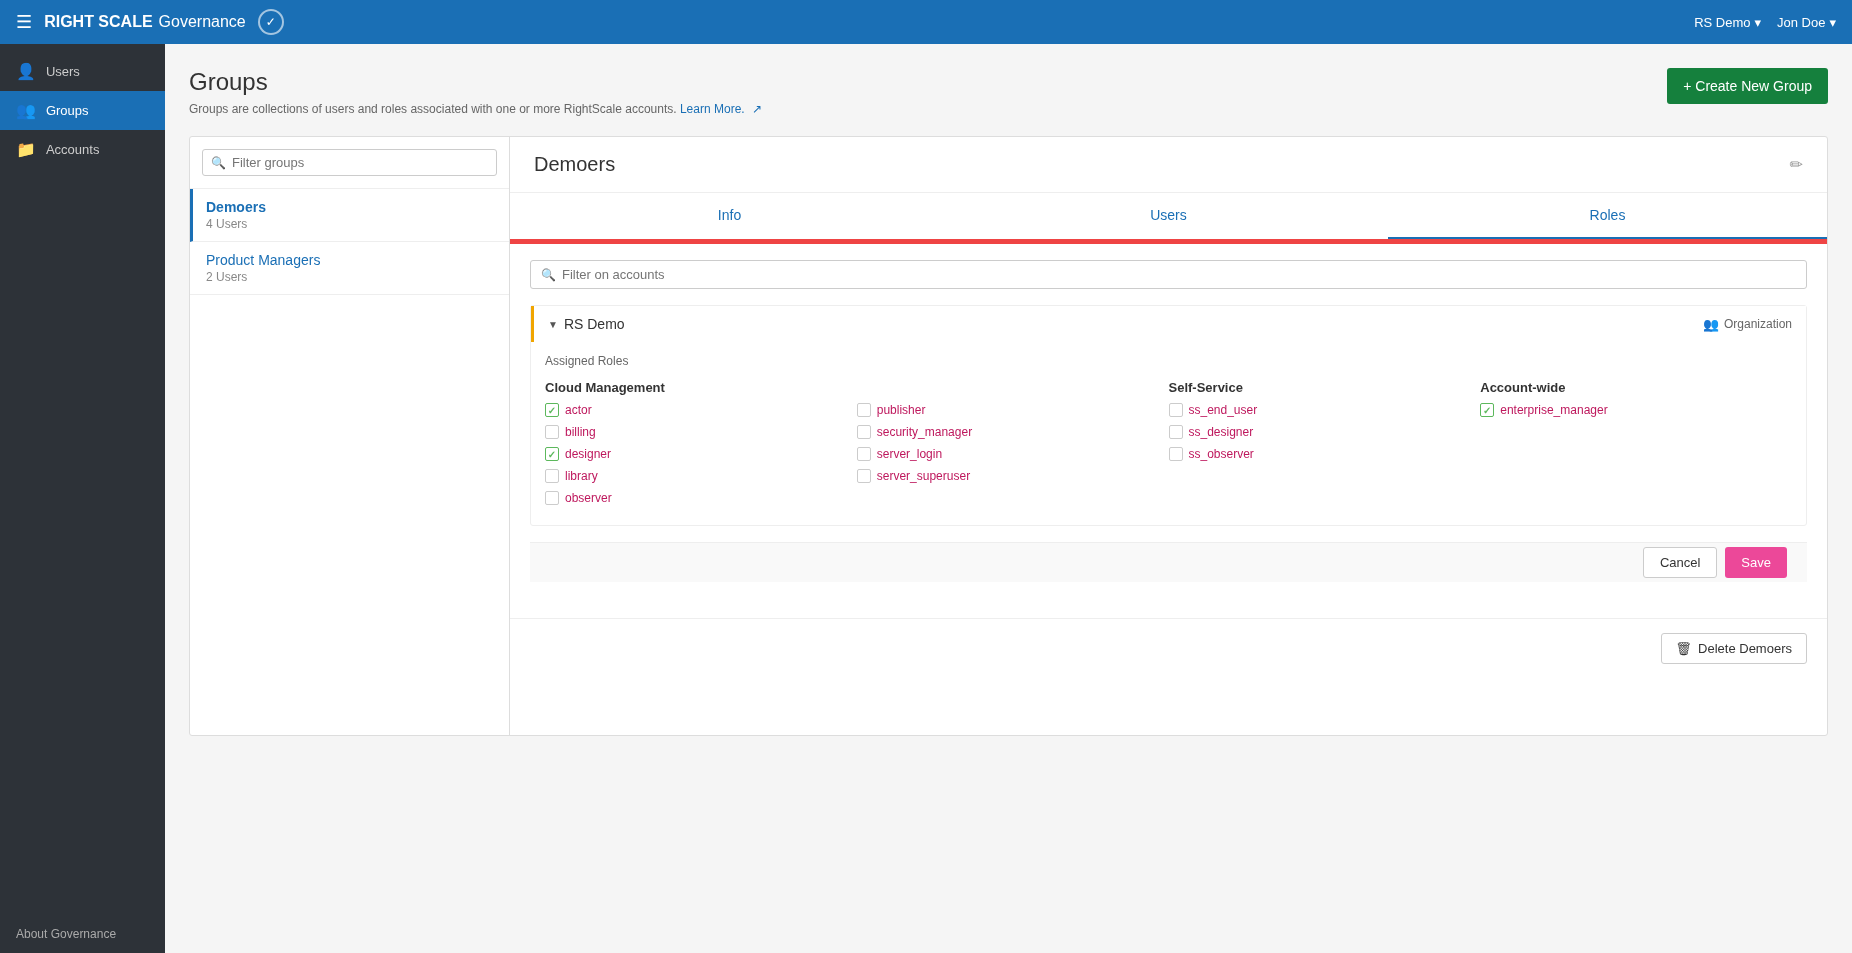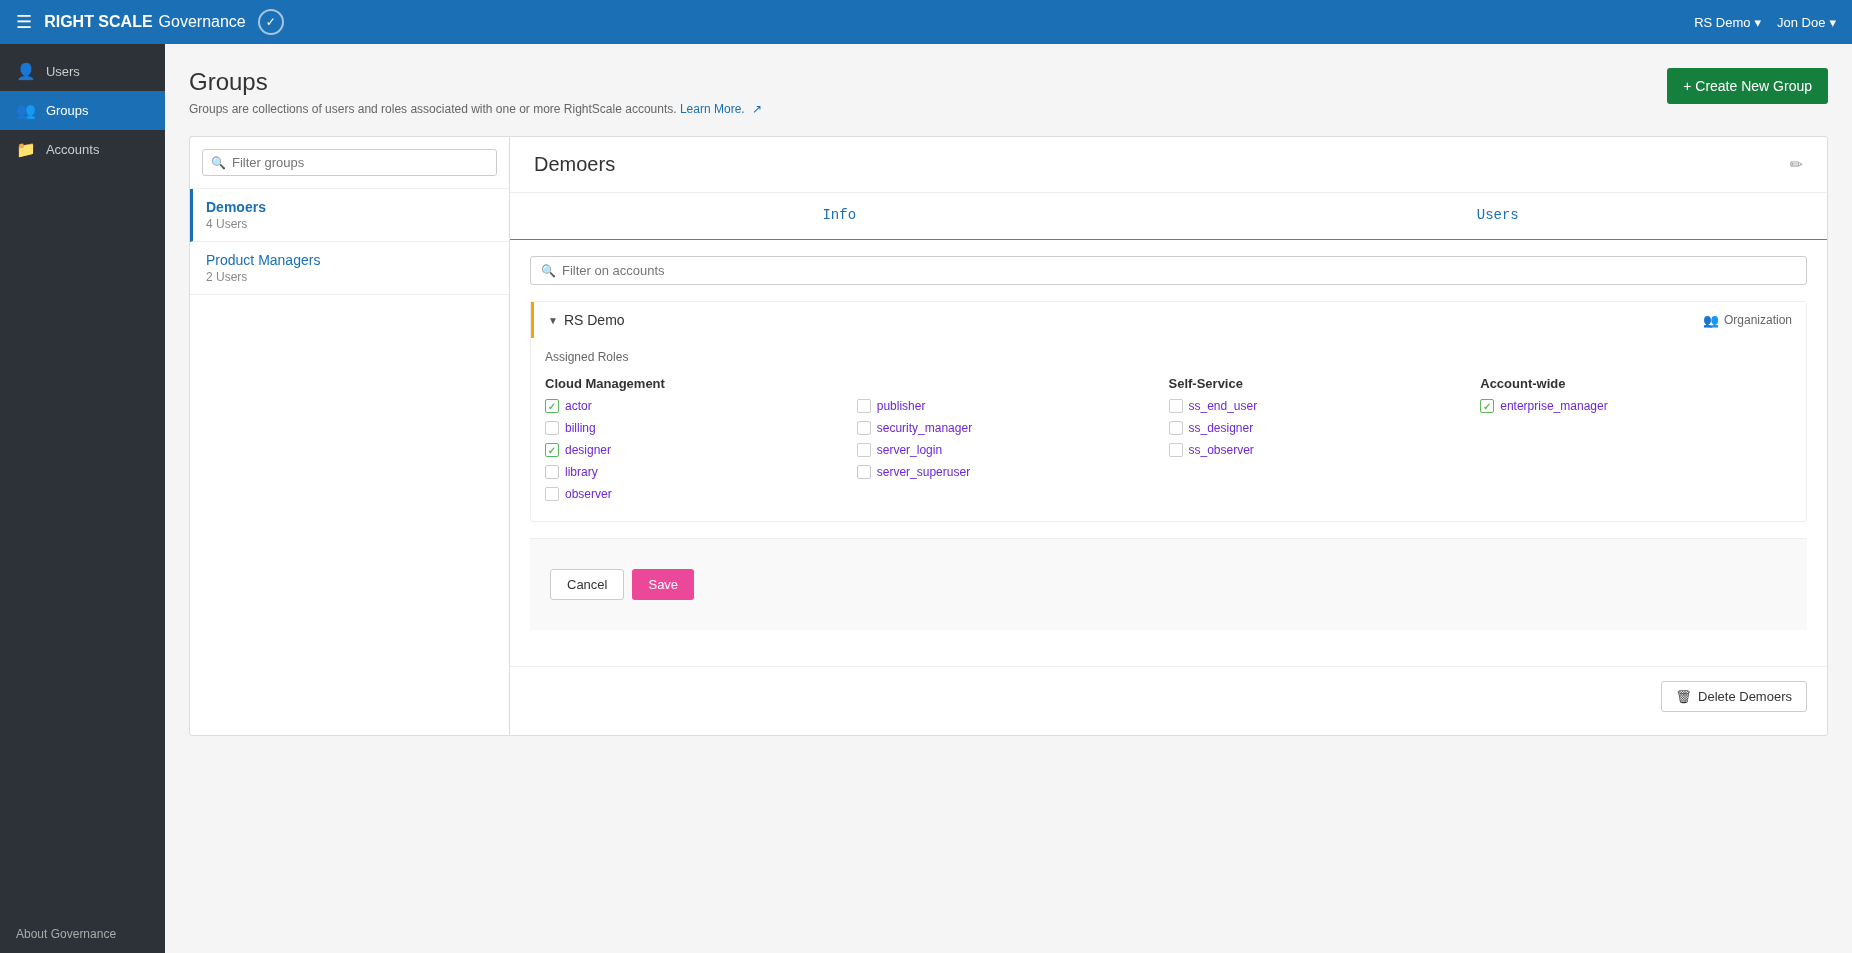--- a/index.html
+++ b/index.html
@@ -134,22 +134,21 @@
       justify-content: space-between;
       padding: 16px 24px;
       border-bottom: 1px solid #eee;
     }
     .group-name { font-size: 20px; font-weight: 300; color: #333; }
     .edit-icon { color: #999; cursor: pointer; font-size: 16px; }
 
     
     .tabs {
       display: flex;
-      border-bottom: 1px solid #ef4444;
-      font-family: Liberation Mono, monospace;
+      border-bottom: 5px solid #ef4444;
     }
     .tab {
       flex: 1;
       text-align: center;
       padding: 14px;
       color: #1a6fb5;
       cursor: pointer;
       font-size: 14px;
       border-bottom: 2px solid transparent;
     }
@@ -200,43 +199,43 @@
     .roles-columns { display: flex; gap: 0; }
     .roles-column { flex: 1; min-width: 0; }
     .roles-column-title { font-size: 13px; font-weight: 600; color: #333; margin-bottom: 8px; }
 
     .role-item {
       display: flex;
       align-items: center;
       gap: 6px;
       margin-bottom: 8px;
       font-size: 12px;
-      color: #6d28d9;
+      color: #be185d;
     }
     .role-checkbox {
       width: 14px;
       height: 14px;
       border: 1px solid #ccc;
       border-radius: 2px;
       display: inline-flex;
       align-items: center;
       justify-content: center;
       flex-shrink: 0;
       cursor: pointer;
     }
     .role-checkbox.checked { background: #fff; border-color: #5cb85c; }
     .role-checkbox.checked::after { content: '✓'; color: #5cb85c; font-size: 10px; font-weight: bold; }
     .role-checkbox.unchecked { background: #fff; }
 
     
     .roles-footer {
       display: flex;
-      justify-content: flex-start;
+      justify-content: flex-end;
       gap: 8px;
-      padding: 30px 20px;
+      padding: 4px 20px;
       background: #f9f9f9;
       border-top: 1px solid #eee;
       margin-top: 16px;
     }
     .cancel-btn {
       background: #fff;
       color: #333;
       border: 1px solid #ccc;
       padding: 7px 16px;
       font-size: 13px;
@@ -358,20 +357,23 @@
         <span class="group-name">Demoers</span>
         <span class="edit-icon">✏</span>
       </div>
 
       <div class="tabs">
         <div class="tab">
           <span>Info</span>
         </div>
         <div class="tab">
           <span>Users</span>
+        </div>
+        <div class="tab active">
+          <span>Roles</span>
         </div>
       </div>
 
       <div class="roles-content">
 
         <div class="filter-accounts-wrap">
           <span style="color:#999; font-size:12px;">🔍</span>
           <input type="text" placeholder="Filter on accounts" style="">
         </div>
 

